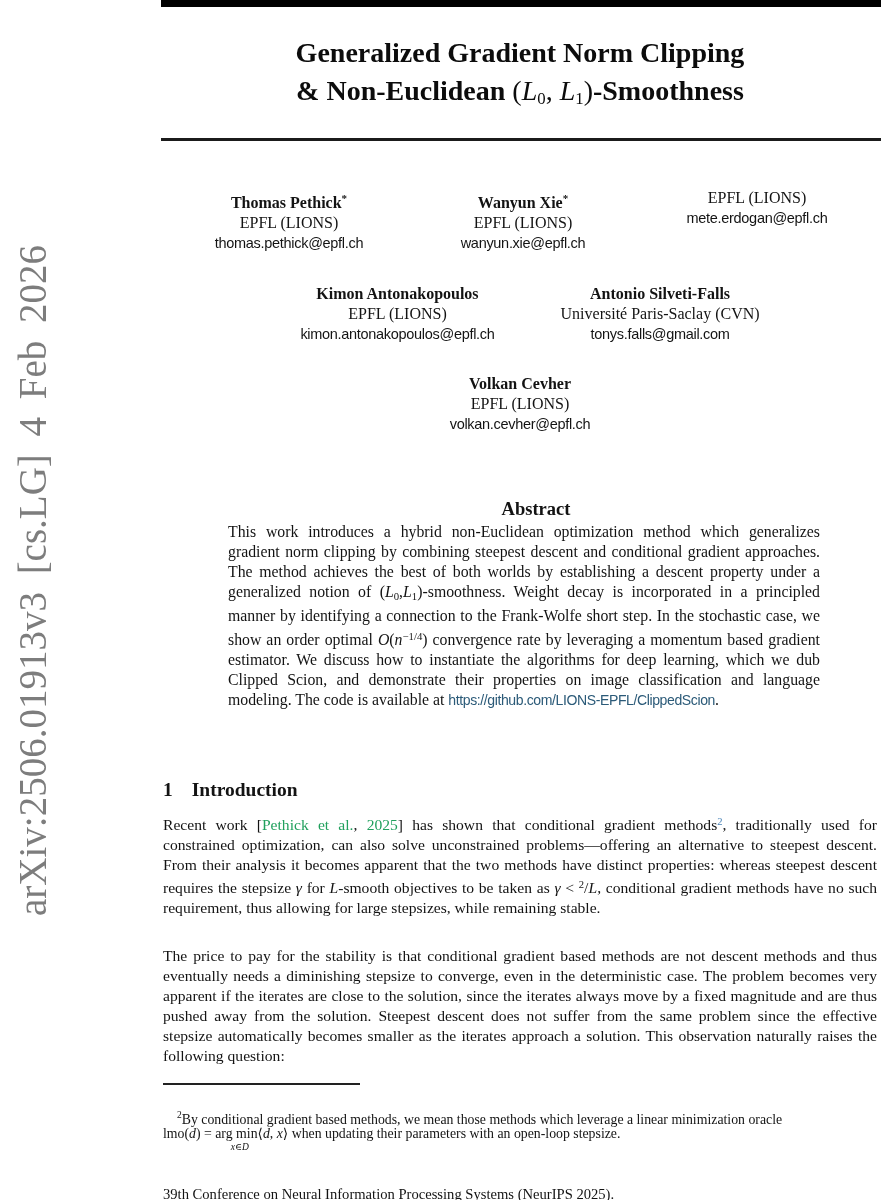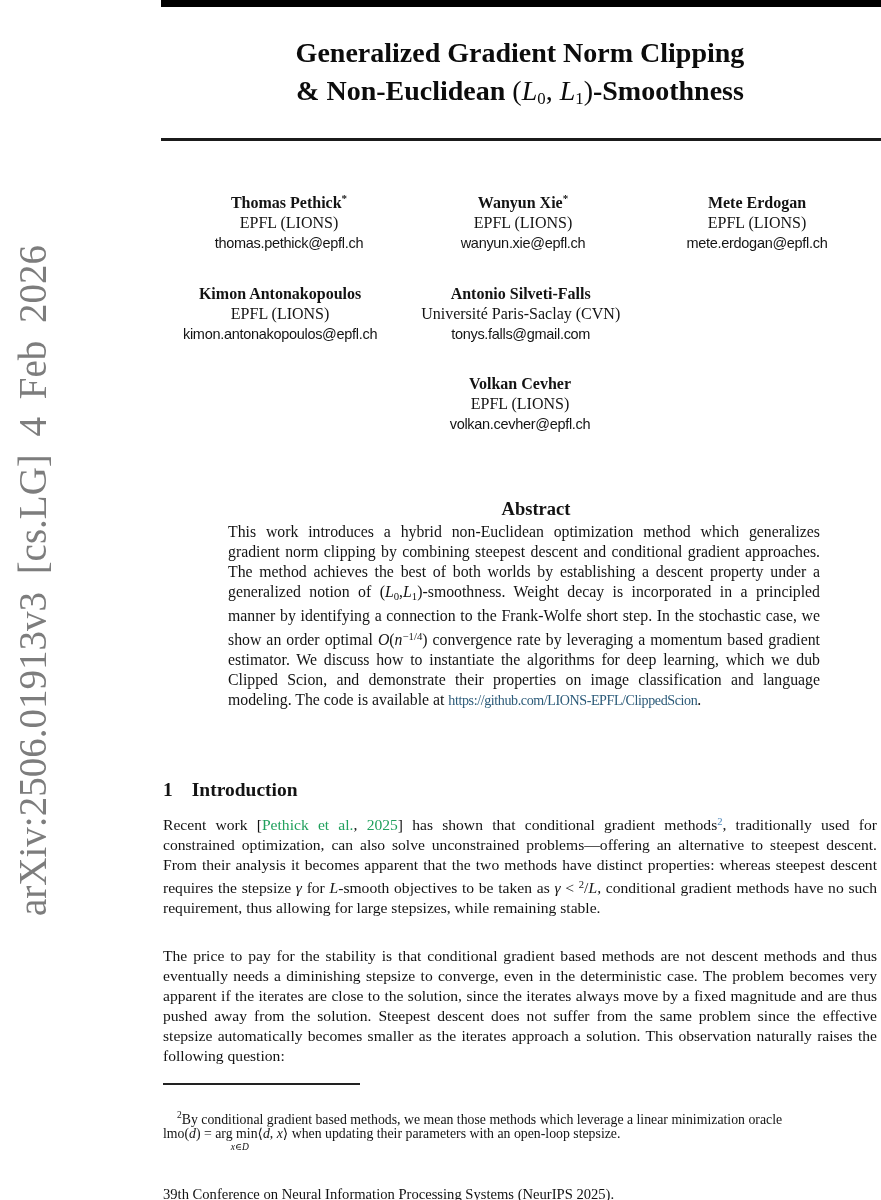--- a/index.html
+++ b/index.html
@@ -17,21 +17,21 @@
   }
   .content{position:absolute;left:163px;width:714px;top:8px;height:1136px;}
   .paper-title{
     position:absolute;left:0;width:714px;top:26px;margin:0;
     text-align:center;font-size:28px;font-weight:bold;line-height:38px;color:#0c0c0c;
   }
   .title-rule{position:absolute;left:-2px;width:720px;top:130px;height:3px;background:#1b1b1b;}
   .authors-row{position:absolute;display:flex;}
   .row1{left:9px;width:702px;top:180px;}
   .row1 .author-card{flex:1;}
-  .row2{left:20px;width:694px;top:271px;gap:44px;}
+  .row2{left:20px;width:694px;top:271px;justify-content:center;gap:66px;}
   .row3{left:0;width:714px;top:361px;justify-content:center;}
   .author-card{text-align:center;line-height:20px;}
   .author-name{font-weight:bold;font-size:16px;}
   .author-name sup{font-size:11px;}
   .author-affil{font-size:16px;}
   .author-email{font-family:Liberation Sans, sans-serif;font-size:14.5px;letter-spacing:-0.3px;}
   .abstract-heading{
     position:absolute;left:0;width:714px;top:475px;margin:16px;
     text-align:center;font-size:18.5px;font-weight:bold;
   }
@@ -61,21 +61,21 @@
   .footer-note{position:absolute;left:0;top:1178px;margin:0;font-size:14.6px;}
   
   .s-i{font-style:italic;}
   .s-m{font-weight:normal;}
   .s-mi{font-weight:normal;font-style:italic;}
   .s-msub{font-weight:normal;font-size:60%;vertical-align:-0.25em;}
   .s-sub{font-size:68%;vertical-align:-0.25em;}
   .s-sup{font-size:68%;vertical-align:0.45em;}
   .s-green{color:#21a05d;}
   .s-supblue{font-size:68%;vertical-align:0.45em;color:#4a84b8;}
-  .s-url{font-family:Liberation Serif, serif;font-size:89%;color:#2b5a78;letter-spacing:-0.4px;}
+  .s-url{font-family:Liberation Sans, sans-serif;font-size:89%;color:#2b5a78;letter-spacing:-0.4px;}
 </style>
 </head>
 <body>
 
 <div class="topbar"></div>
 
 <div class="arxiv-vert">arXiv:2506.01913v3 [cs.LG] 4 Feb 2026</div>
 
 <div class="content">
 
@@ -88,21 +88,20 @@
       <div class="author-name"><span>Thomas Pethick</span><sup>*</sup></div>
       <div class="author-affil">EPFL (LIONS)</div>
       <div class="author-email">thomas.pethick@epfl.ch</div>
     </div>
     <div class="author-card">
       <div class="author-name"><span>Wanyun Xie</span><sup>*</sup></div>
       <div class="author-affil">EPFL (LIONS)</div>
       <div class="author-email">wanyun.xie@epfl.ch</div>
     </div>
     <div class="author-card">
-      <div class="author-name"><span>Mete Erdogan</span><sup></sup></div>
       <div class="author-affil">EPFL (LIONS)</div>
       <div class="author-email">mete.erdogan@epfl.ch</div>
     </div>
   </div>
 
   <div class="authors-row row2">
     <div class="author-card">
       <div class="author-name"><span>Kimon Antonakopoulos</span><sup></sup></div>
       <div class="author-affil">EPFL (LIONS)</div>
       <div class="author-email">kimon.antonakopoulos@epfl.ch</div>

